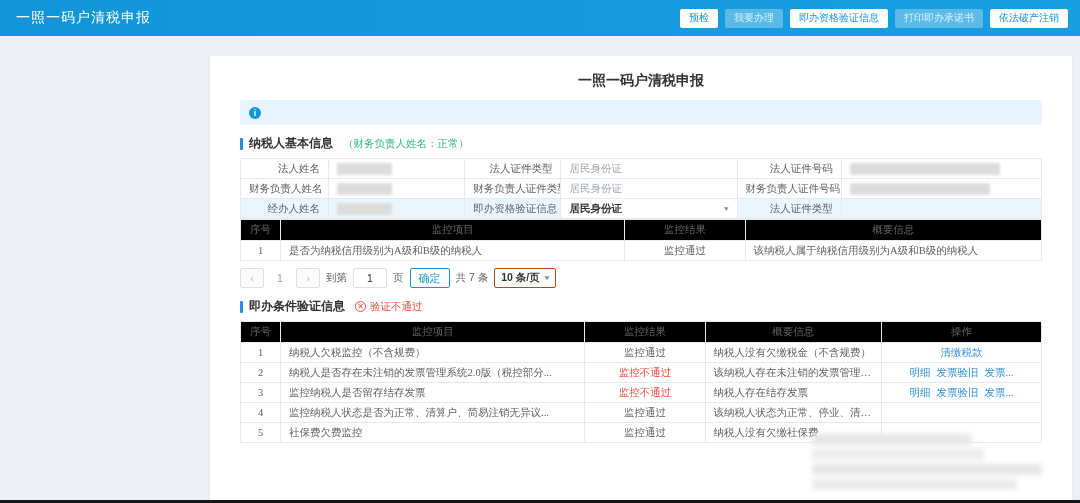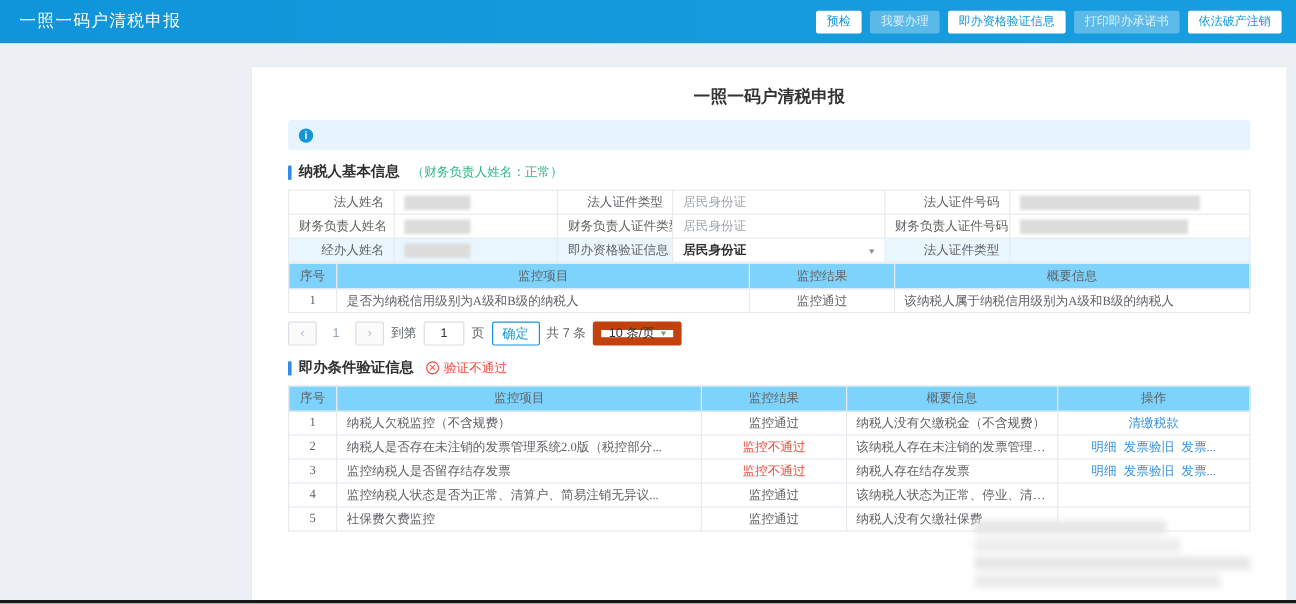--- a/index.html
+++ b/index.html
@@ -40,34 +40,34 @@
   .grid tr.hl td{background:#eaf6fe;}
   .grid tr.hl td.sel-cell{background:#fff;}
   .sel-cell{display:table-cell;}
   .sel-inner{display:flex;align-items:center;justify-content:space-between;}
   .sel-inner .bold{font-weight:bold;color:#303133;}
   .caret{font-size:9px;color:#8a9099;transform:scaleY(.8);}
   .redacted{display:inline-block;height:12px;background:#dcdcdc;border-radius:1px;filter:blur(1.5px);vertical-align:middle;}
   .w55{width:55px;} .w140{width:140px;} .w150{width:150px;}
 
   
-  .data-table th{background:#7dd3fc;font-weight:normal;color:#606266;height:21px;border:1px solid #e6eaee;padding:0 8px;}
+  .data-table th{background:#000000;font-weight:normal;color:#606266;height:21px;border:1px solid #e6eaee;padding:0 8px;}
   .data-table td{border:1px solid #e6eaee;height:20px;padding:0 8px;color:#606266;overflow:hidden;white-space:nowrap;text-overflow:ellipsis;}
   .data-table td.center,.data-table th.center{text-align:center;}
   .data-table td.red{color:#f5493d;}
   .data-table td .link{margin:12px 3px;}
 
   
   .pagination{display:flex;align-items:center;gap:6px;margin:7px 0 2px;font-size:10.5px;color:#606266;}
   .pg-btn{min-width:24px;height:20px;border:1px solid #dcdfe6;background:#fff;border-radius:2px;text-align:center;line-height:17px;color:#666;cursor:pointer;font-family:inherit;font-size:11px;padding:0 4px;}
   .pg-btn.arrow{color:#b4bccc;background:#fbfbfc;}
   .pg-current{min-width:20px;text-align:center;color:#9aa3ad;}
   .pg-input{width:34px;height:20px;border:1px solid #dcdfe6;border-radius:2px;text-align:center;font-size:10.5px;font-family:inherit;color:#333;}
   .pg-confirm{height:20px;padding:0 8px;border:1px solid #1296db;color:#1296db;background:#fff;border-radius:2px;cursor:pointer;font-family:inherit;font-size:11px;}
-  .pg-select{height:20px;border:7px solid #c2410c;border-radius:2px;display:inline-flex;align-items:center;padding:0 6px;gap:5px;background:#fff;cursor:pointer;color:#333;}
+  .pg-select{height:20px;border:1px solid #c2410c;border-radius:2px;display:inline-flex;align-items:center;padding:0 6px;gap:5px;background:#fff;cursor:pointer;color:#333;font-weight:bold;}
 
   
   .watermark{position:absolute;right:28px;top:378px;width:232px;filter:blur(2.5px);z-index:5;}
   .wm-row{background:#e6e6e6;border-radius:1px;margin-bottom:4px;height:11px;}
   .wm-1{width:160px;} .wm-2{width:172px;background:#ededed;} .wm-3{width:230px;} .wm-4{width:205px;background:#ebebeb;}
 
   .bottom-line{position:absolute;left:0;right:0;bottom:0;height:3px;background:#161616;z-index:9;}
 </style>
 </head>
 <body>

